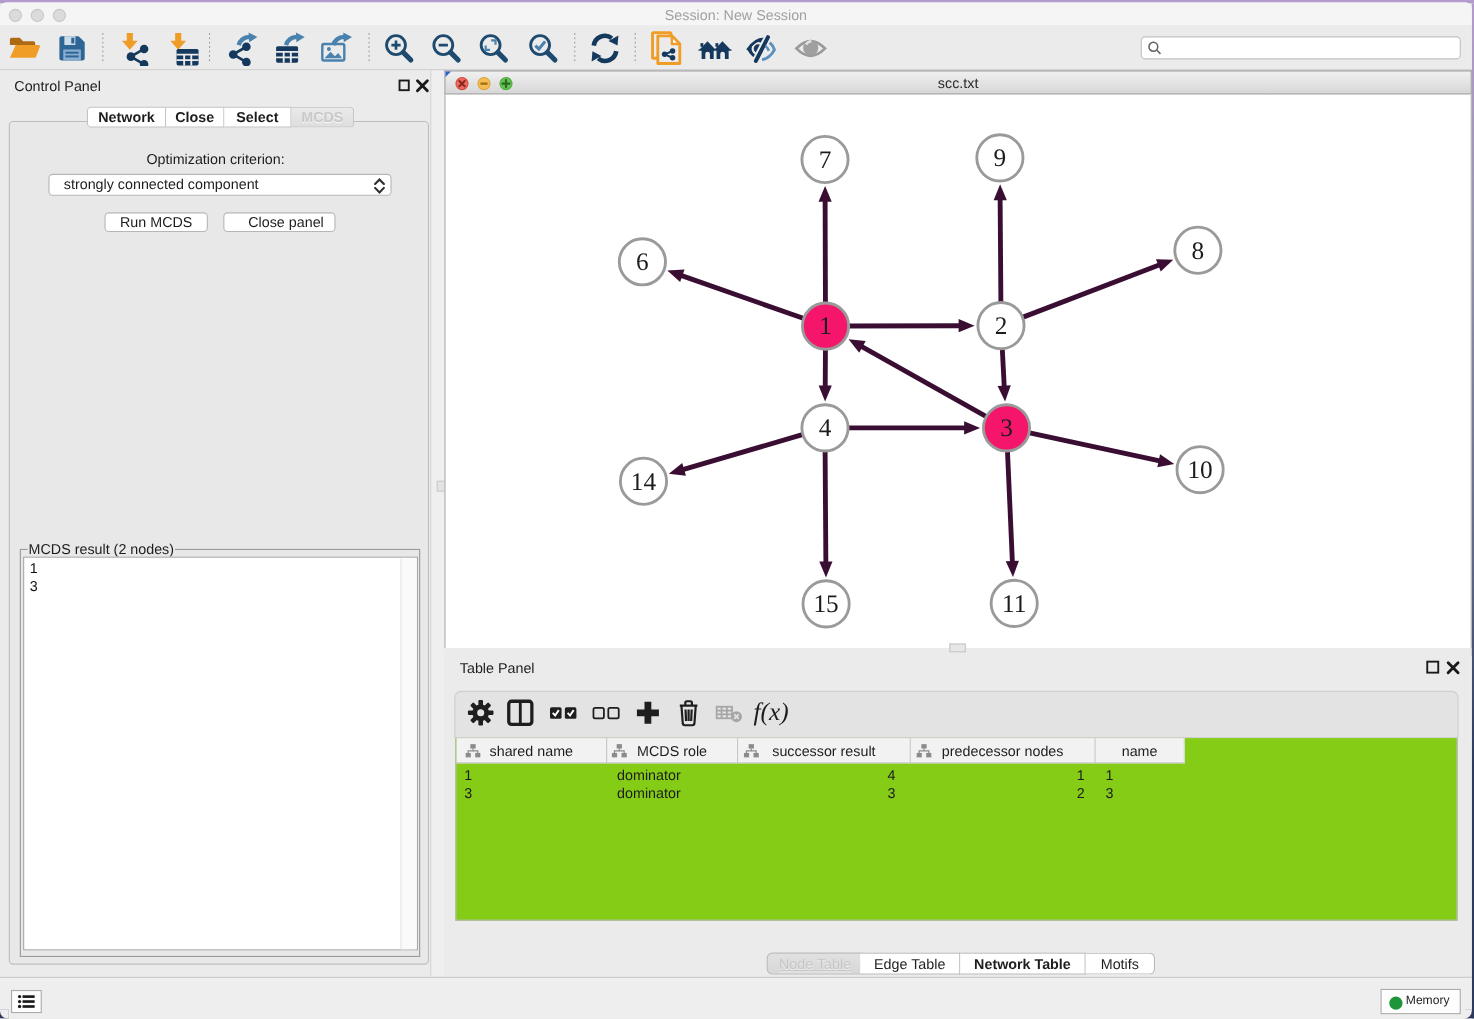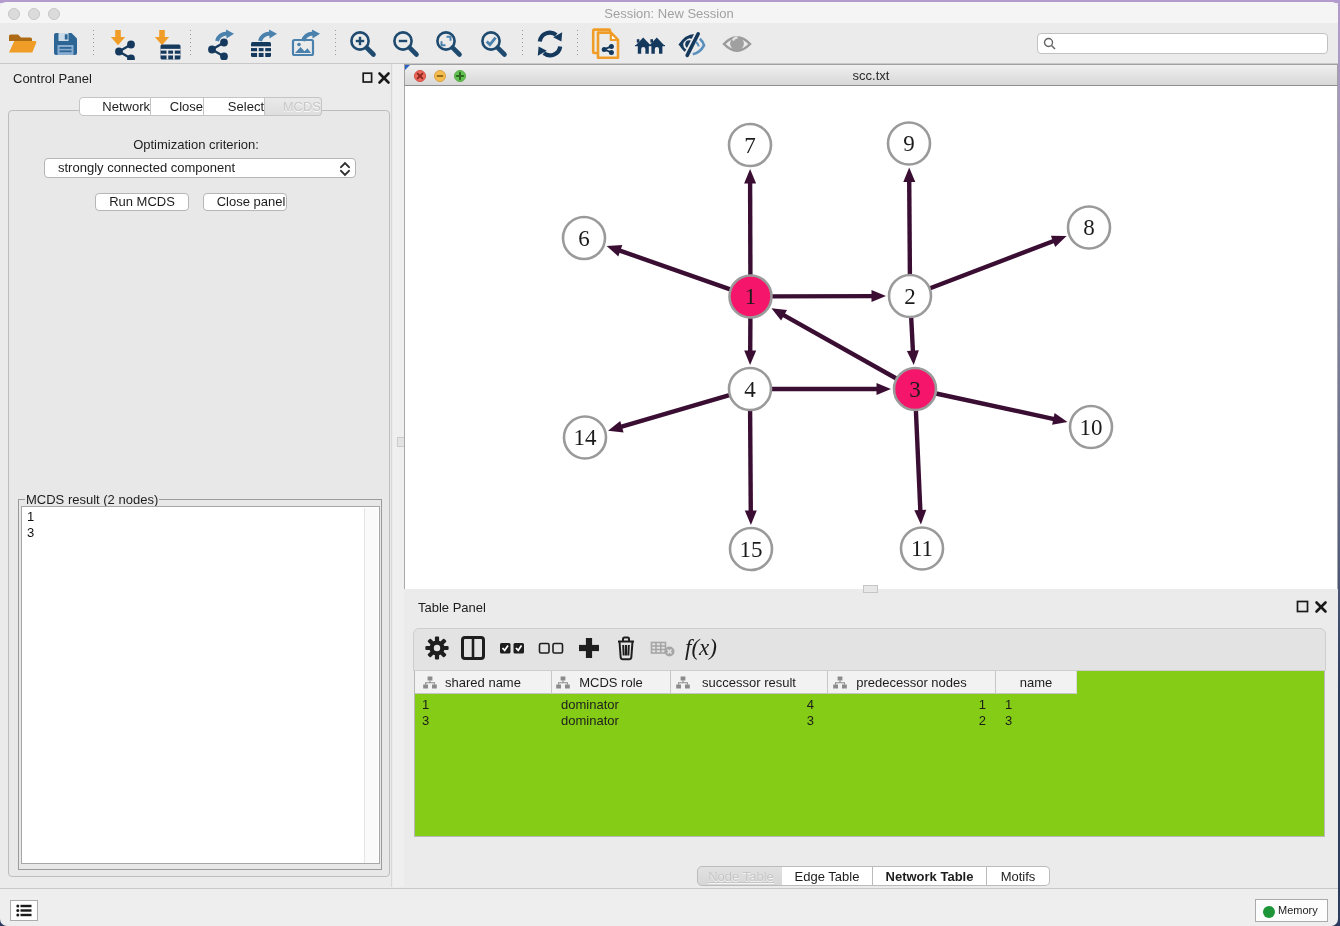--- a/index.html
+++ b/index.html
@@ -15,21 +15,21 @@
 #title-text { width:100%; text-align:center; top:4px; font-size:13px; color:#a2a1a2; }
 
 #toolbar { left:0; top:22.5px; width:1338px; height:41.5px; background:#ecebec; border-bottom:1px solid #c8c8c8; }
 .tsep { position:absolute; top:7px; height:28px; width:1px; background-image:linear-gradient(#9b9b9b 35%, rgba(0,0,0,0) 0%); background-size:1px 4px; }
 .ticon { position:absolute; top:5px; }
 #searchbox { left:1037px; top:10px; width:291px; height:21px; background:#fff; border:1px solid #c2c1c2; border-radius:4px; }
 
 #cpanel { left:0; top:64px; width:392px; height:823px; background:#ecebec; border-right:1px solid #d9d8d9; }
 #cp-title { left:13px; top:7px; font-size:13px; color:#1d1d1d; }
 #cp-content { left:8px; top:46px; width:382px; height:767px; background:#e9e8e9; border:1px solid #bebdbe; border-radius:4px; }
-.cptab { position:absolute; top:33px; height:19px; background:#fff; border:1px solid #c5c4c5; border-left:none; font-size:13px; font-weight:400; color:#1d1d1d; text-align:right; line-height:18px; }
+.cptab { position:absolute; top:33px; height:19px; background:#fff; border:1px solid #c5c4c5; border-left:none; font-size:13px; font-weight:700; color:#1d1d1d; text-align:center; line-height:18px; }
 #opt-label { left:0; top:73px; width:392px; text-align:center; font-size:13px; color:#1d1d1d; }
 #opt-select { left:44px; top:94px; width:312px; height:20px; background:#fff; border:1px solid #b7b6b7; border-radius:4px; font-size:13px; color:#1d1d1d; line-height:18px; padding-left:13px; }
 .btn { position:absolute; height:18px; background:#fff; border:1px solid #b7b6b7; border-radius:4px; font-size:13px; color:#1d1d1d; text-align:center; line-height:16px; }
 #fieldset { left:18px; top:435px; width:364px; height:371px; border:1px solid #9b9a9b; }
 #fs-legend { left:6px; top:-8px; background:#e9e8e9; font-size:13px; color:#1d1d1d; padding:0 1px; }
 #fs-white { left:2px; top:6px; width:359px; height:358px; background:#fff; border:1px solid #a8a7a8; font-size:13px; color:#111; line-height:15.5px; padding:2px 0 0 5px; }
 #fs-scroll { right:1px; top:1px; width:14px; height:355px; background:#fafafa; border-left:1px solid #e4e4e4; }
 
 #vsplit { left:393px; top:64px; width:11px; height:823px; background:#f0eff0; }
 #vsplit-h { left:4px; top:373px; width:8px; height:10px; background:#e4e3e4; border:1px solid #cccbcc; }
@@ -232,21 +232,21 @@
   <div class="cptab" style="left:204px; width:61px;">Select</div>
   <div class="cptab" style="left:265px; width:57px; border-radius:0 4px 4px 0; background:linear-gradient(#ebeaeb,#dededd); color:#c9c8c9; text-shadow:0 1px 0 #fafafa;">MCDS</div>
   <div class="abs" id="opt-label">Optimization criterion:</div>
   <div class="abs" id="opt-select">strongly connected component<svg style="position:absolute; right:4px; top:2px;" width="12" height="16" viewBox="0 0 12 16">
 <g fill="none" stroke="#2d2d2d" stroke-width="1.9" stroke-linecap="round">
 <path d="M2 6.2 L6 2.1 L10 6.2"></path>
 <path d="M2 9.8 L6 13.9 L10 9.8"></path>
         </g>
       </svg></div>
   <div class="btn" style="left:95px; top:129px; width:94px;">Run MCDS</div>
-  <div class="btn" style="left:203px; top:129px; width:84px;padding-left:12px;">Close panel</div>
+  <div class="btn" style="left:203px; top:129px; width:102px;padding-left:12px;">Close panel</div>
   <div class="abs" id="fieldset">
     <div class="abs" id="fs-legend">MCDS result (2 nodes)</div>
     <div class="abs" id="fs-white">1<br>3<div class="abs" id="fs-scroll"></div></div>
   </div>
 </div>
 
 <div class="abs" id="vsplit">
     <div class="abs" id="vsplit-h"></div>
   </div>
 

